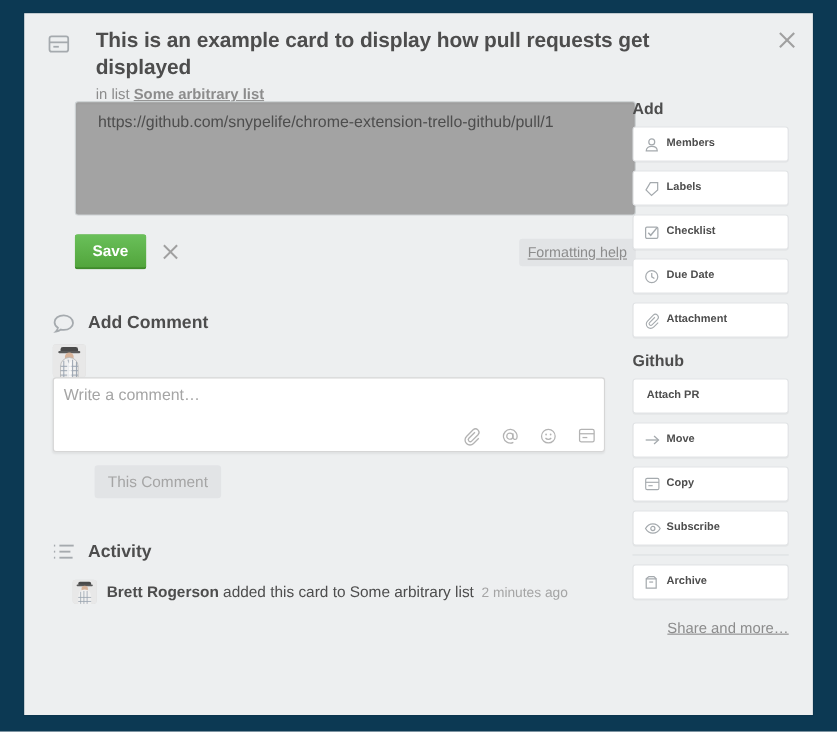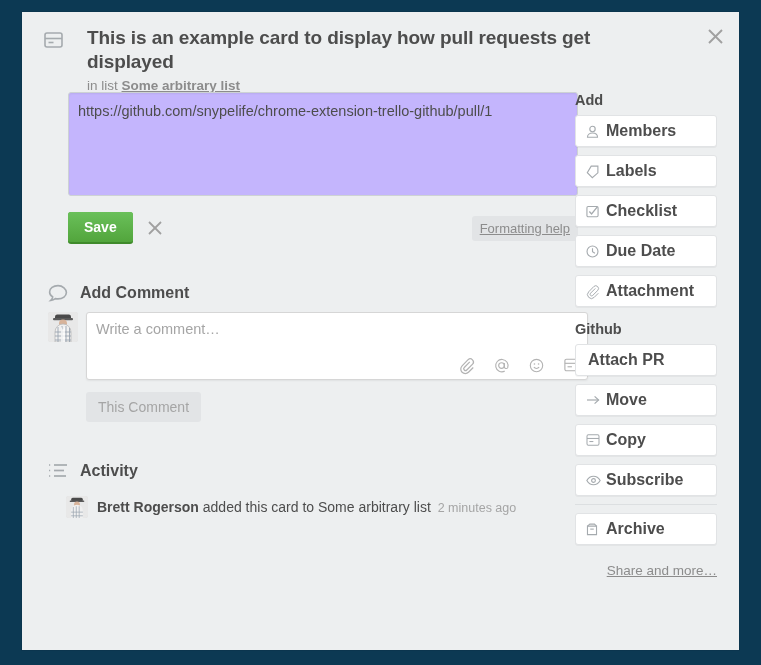--- a/index.html
+++ b/index.html
@@ -80,24 +80,24 @@
   .main {
     position: absolute;
     left: 46px;
     top: 80px;
     width: 530px;
   }
 
   .desc-area {
     width: 510px;
     height: 104px;
-    background: #c4b5fd;
+    background: #a3a3a3;
     border: 1px solid #cdd2d4;
     border-radius: 3px;
-    padding: 8px 9px;
+    padding: 8px 20px;
     font-size: 14.5px;
     color: #4d4d4d;
     line-height: 20px;
     resize: none;
     font-family: "Liberation Sans", sans-serif;
     outline: none;
     overflow: hidden;
     box-shadow: inset 0 1px 2px rgba(0,0,0,.06);
   }
 
@@ -159,20 +159,21 @@
     font-size: 16px;
     font-weight: bold;
     color: #4d4d4d;
   }
 
   
   .comment-row {
     display: flex;
     margin-top: 10px;
     margin-left: -20px;
+    flex-direction: column;
   }
   .avatar {
     width: 30px;
     height: 30px;
     border-radius: 3px;
     flex: none;
     margin-right: 8px;
     overflow: hidden;
     background: #dcdcdc;
   }
@@ -266,21 +267,21 @@
   .side-btn {
     display: flex;
     align-items: center;
     width: 142px;
     height: 32px;
     background: #fff;
     border: 1px solid #e1e3e5;
     border-radius: 3px;
     margin-bottom: 8px;
     padding-left: 10px;
-    font-size: 16px;
+    font-size: 10px;
     font-weight: bold;
     color: #4d4d4d;
     cursor: pointer;
     box-shadow: 0 1px 0 rgba(0,0,0,.04);
   }
   .side-btn .sb-icon {
     width: 20px;
     color: #a5aaae;
     display: flex;
     align-items: center;

